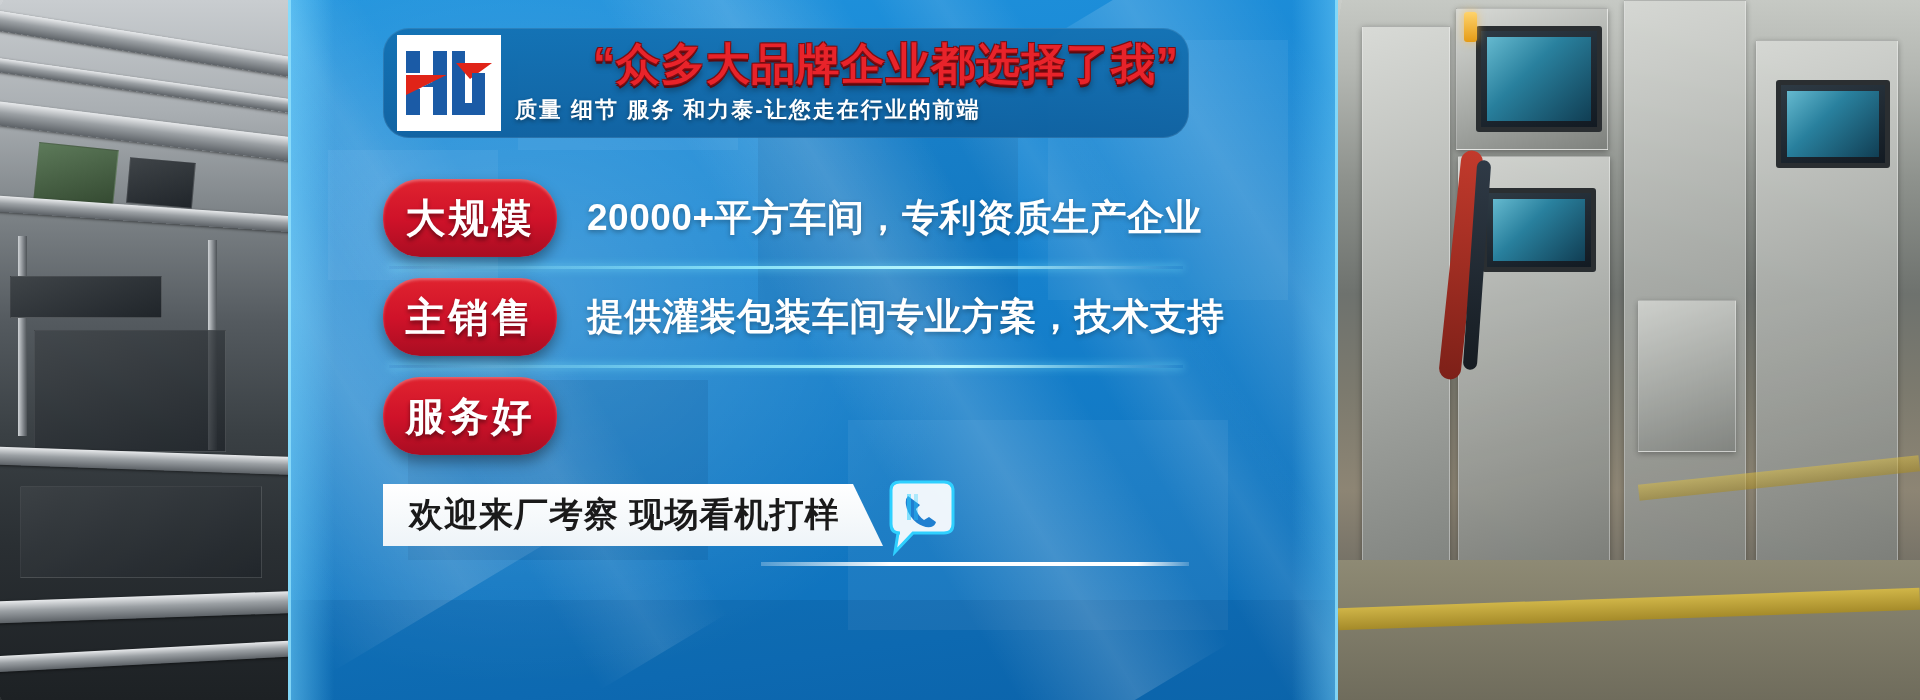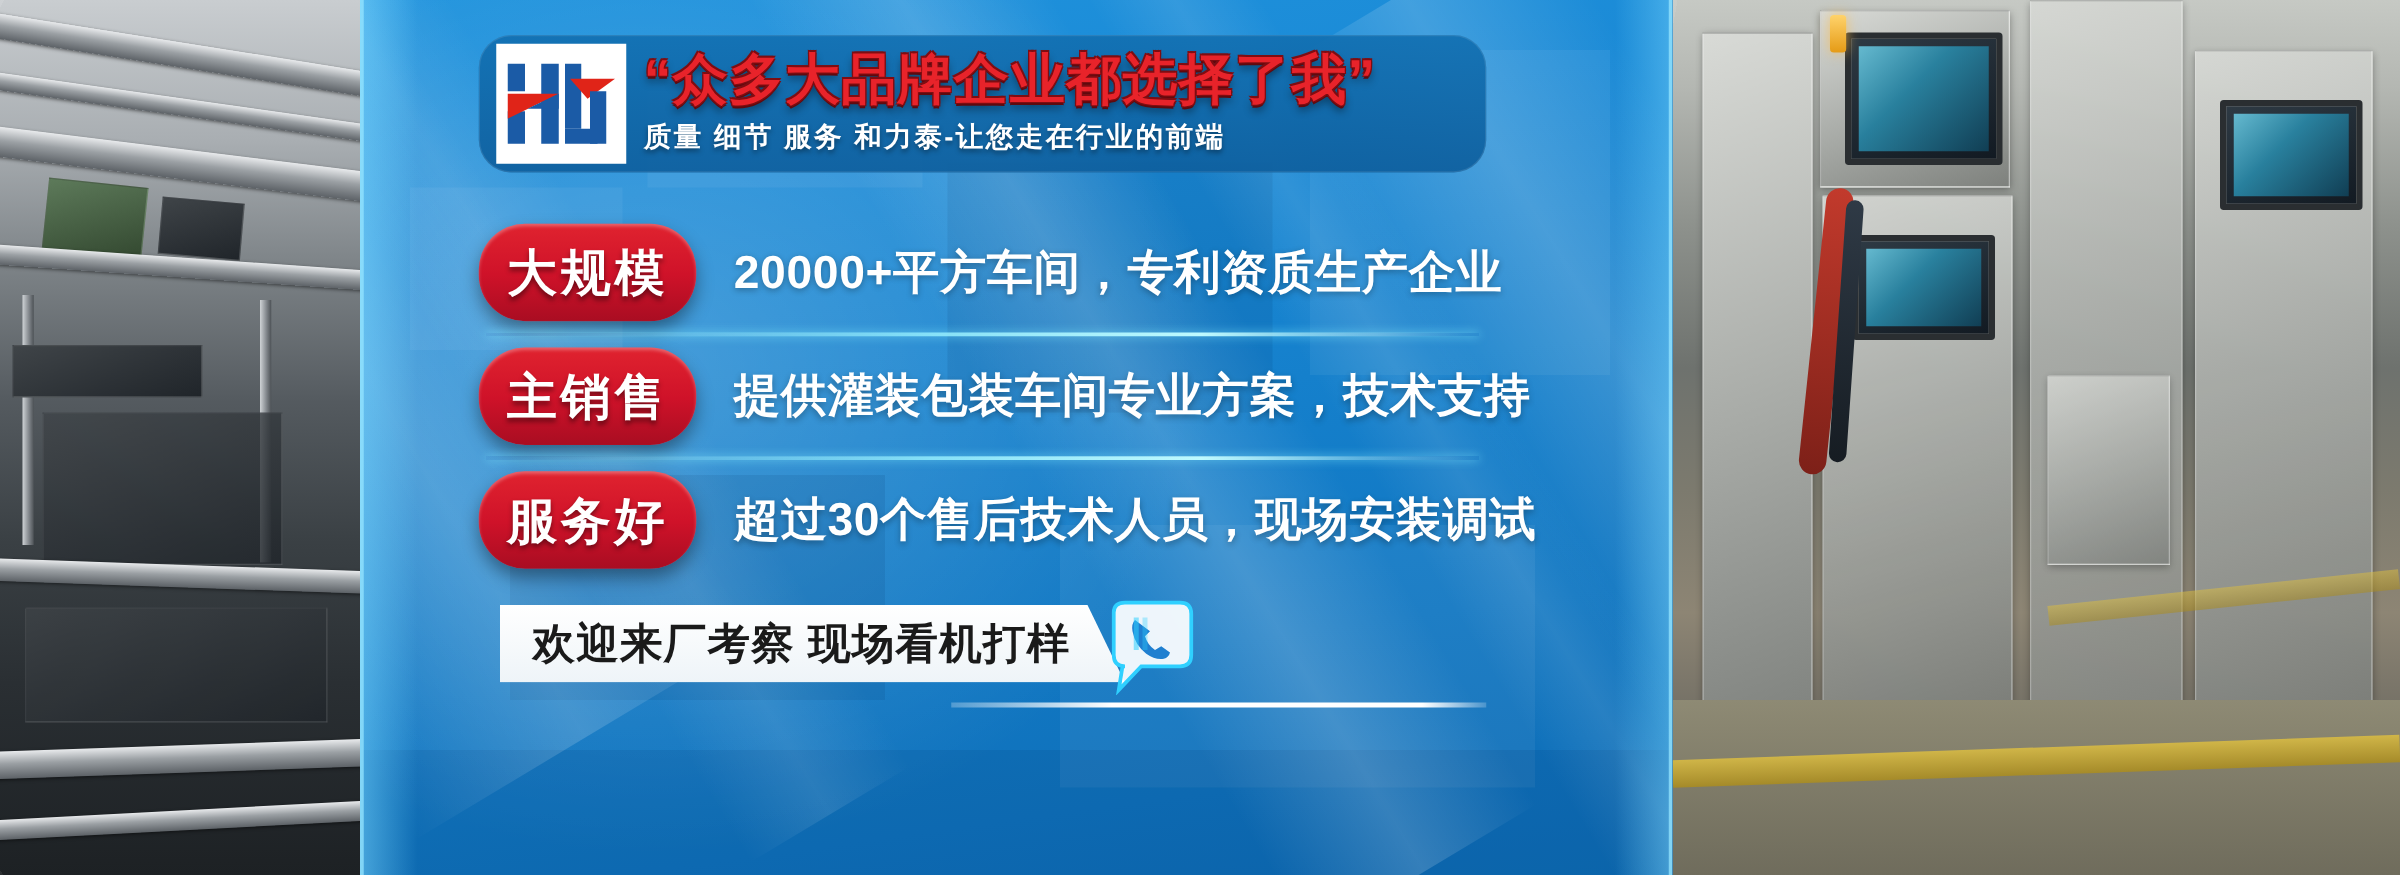--- a/index.html
+++ b/index.html
@@ -70,21 +70,21 @@
     display:flex;align-items:center;}
   .logo-box{width:104px;height:96px;margin-left:14px;background:#ffffff;
             flex:0 0 auto;position:relative;}
   .logo-mark{position:absolute;left:9px;top:14px;width:86px;height:68px;}
   .head-text{flex:1;display:flex;flex-direction:column;justify-content:center;
              padding-left:14px;padding-right:10px;}
   .head-line1{font-size:44px;font-weight:bold;color:#e8232a;letter-spacing:1px;
     line-height:1.06;white-space:nowrap;
     text-shadow:
       -1px -1px 0 #7e0d12, 1px -1px 0 #7e0d12, -1px 1px 0 #7e0d12, 1px 1px 0 #7e0d12,
-      0 3px 0 #5f0a0e, 0 5px 7px rgba(0,0,0,.45);}
+      0 3px 0 #5f0a0e, 0 5px 7px rgba(0,0,0,.45); text-align: right;}
   .head-line2{margin-top:7px;font-size:22px;font-weight:bold;color:#ffffff;
     letter-spacing:2px;white-space:nowrap;text-shadow:0 2px 4px rgba(0,0,0,.40);}
 
   
   .rows{position:absolute;left:383px;top:170px;width:806px;}
   .frow{position:relative;height:96px;display:flex;align-items:center;}
   .badge{width:174px;height:78px;flex:0 0 auto;border-radius:37px;
     background:linear-gradient(180deg,#e0232f 0%,#cf1229 52%,#a90d22 100%);
     box-shadow:0 7px 14px rgba(0,0,0,.38), inset 0 2px 3px rgba(255,255,255,.30);
     display:flex;align-items:center;justify-content:center;}
@@ -92,21 +92,21 @@
     text-shadow:0 3px 4px rgba(0,0,0,.45);}
   .fdesc{margin-left:30px;font-size:37px;font-weight:bold;color:#ffffff;
     letter-spacing:.5px;white-space:nowrap;text-shadow:0 2px 5px rgba(0,0,0,.30);}
   .divider{position:relative;height:3px;margin:0 6px;
     background:linear-gradient(90deg,rgba(120,235,255,0) 0%,rgba(150,240,255,.85) 45%,
                rgba(190,250,255,1) 72%,rgba(120,235,255,0) 100%);
     box-shadow:0 0 8px rgba(130,235,255,.75);}
 
   
   .botbar{position:absolute;left:383px;top:478px;width:806px;height:90px;}
-  .ribbon{position:absolute;left:17px;top:6px;width:500px;height:62px;
+  .ribbon{position:absolute;left:0;top:6px;width:500px;height:62px;
     background:linear-gradient(180deg,#ffffff,#eef4f8);
     clip-path:polygon(0 0, 470px 0, 500px 100%, 0 100%);
     box-shadow:0 3px 8px rgba(0,0,0,.25);
     display:flex;align-items:center;}
   .ribbon span{margin-left:26px;font-size:34px;font-weight:bold;color:#1a1a1a;letter-spacing:1px;}
   .phone-icon{position:absolute;left:500px;top:0;width:78px;height:78px;}
   .phones{position:absolute;left:576px;top:2px;}
   .phone-num{font-size:32px;font-weight:bold;color:#e8232a;letter-spacing:3px;
     font-family:"Liberation Mono","DejaVu Sans Mono",monospace;line-height:1.28;
     text-shadow:0 2px 3px rgba(0,0,0,.35);}
@@ -219,21 +219,20 @@
         <span>主销售</span>
       </div>
       <div class="fdesc">提供灌装包装车间专业方案，技术支持</div>
     </div>
     <div class="divider"></div>
 
     <div class="frow">
       <div class="badge">
         <span>服务好</span>
       </div>
-      <div class="fdesc">超过30个售后技术人员，现场安装调试</div>
     </div>
 
   </div>
 
   <div class="botbar">
     <div class="ribbon">
       <span>欢迎来厂考察 现场看机打样</span>
     </div>
 
     <svg class="phone-icon" viewBox="0 0 78 78">

